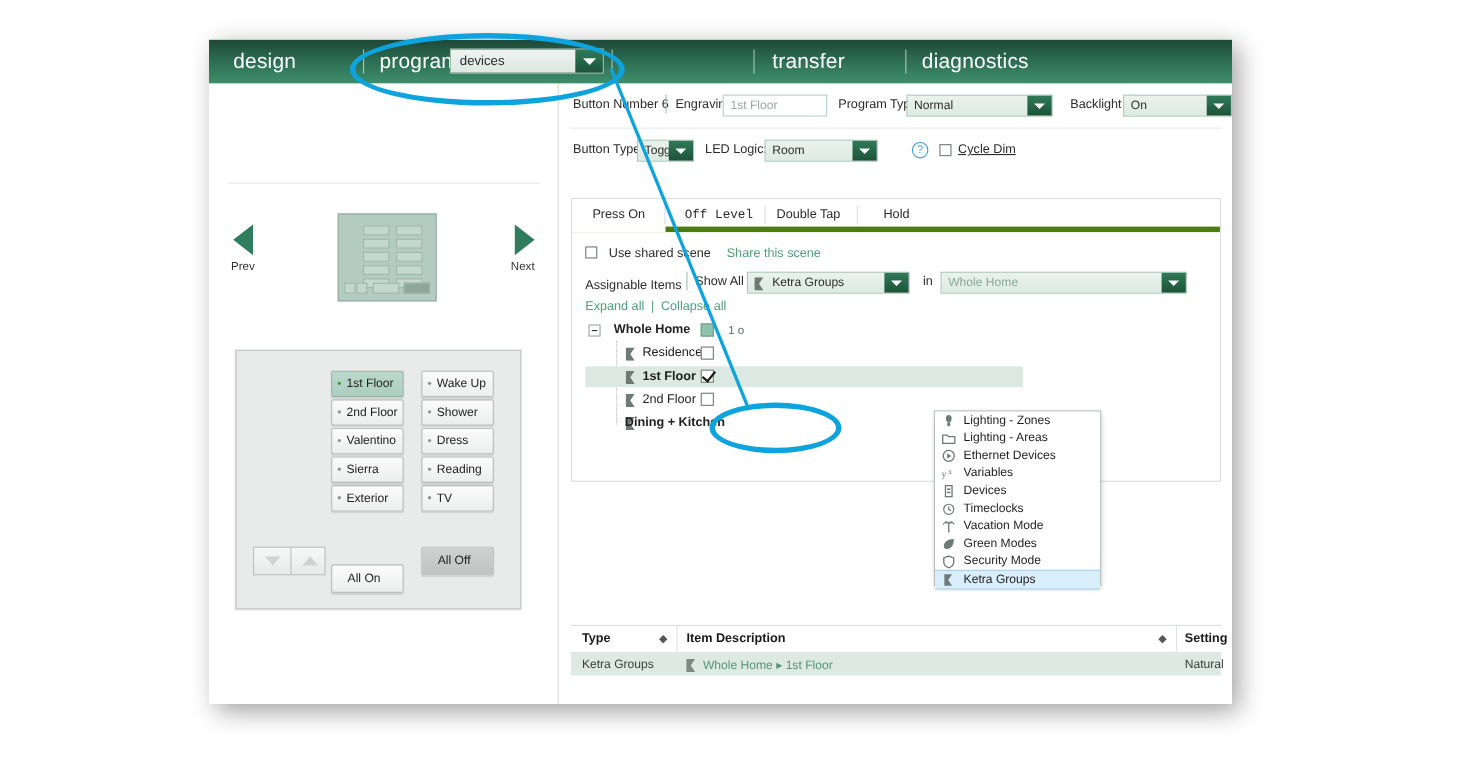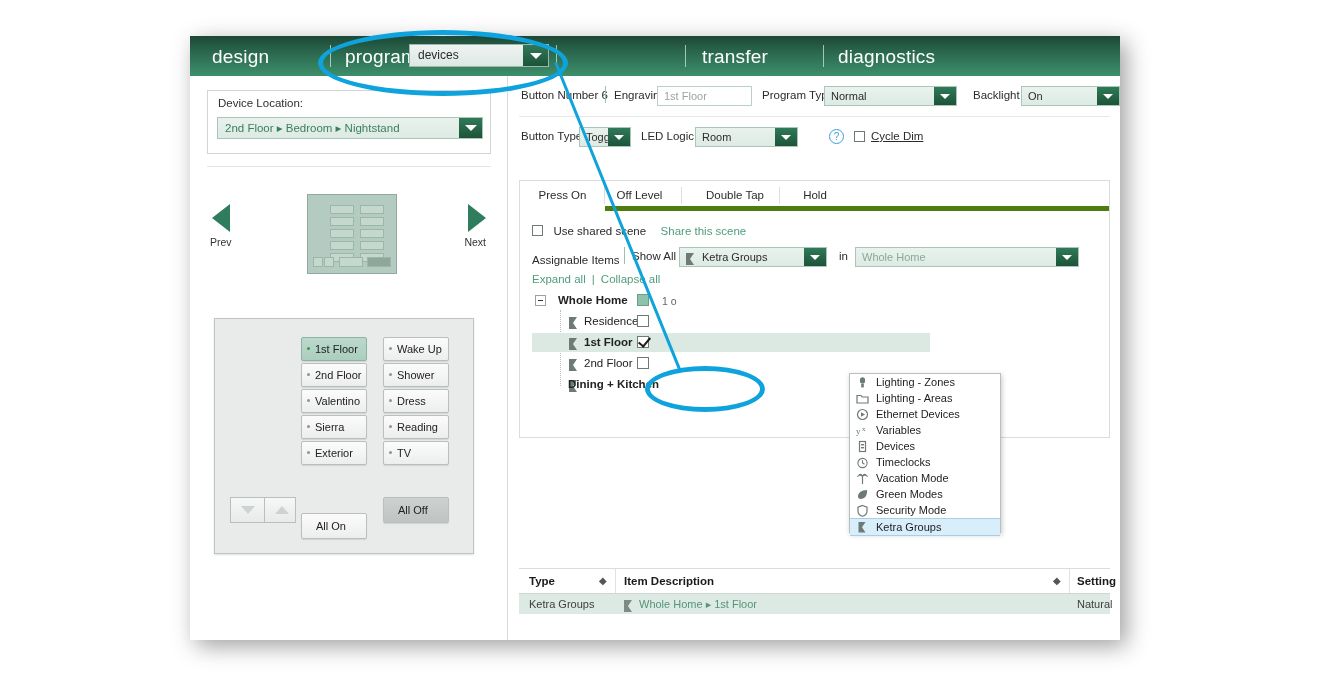--- a/index.html
+++ b/index.html
@@ -221,29 +221,20 @@
       <div class="nav-item" style="left:378px;margin-top:38px;">activate</div>
       <div class="nav-sep" style="left:495px;"></div>
       <div class="nav-item" style="left:512px;">transfer</div>
       <div class="nav-sep" style="left:633px;"></div>
       <div class="nav-item" style="left:648px;">diagnostics</div>
     </div>
   </div>
 
   <div class="left-pane">
 
-    <div class="loc-box">
-      <div class="loc-label">Device Location:</div>
-      <div class="loc-field">
-        <span class="val">2nd Floor ▸ Bedroom ▸ Nightstand</span>
-        <span class="arrow">
-            <span class="tri"></span>
-          </span>
-      </div>
-    </div>
 
     <div class="divline"></div>
 
     <div class="prevnext">
       <div class="nav-arrow nav-prev"></div>
       <div class="nav-cap cap-prev">Prev</div>
       <div class="nav-arrow nav-next"></div>
       <div class="nav-cap cap-next">Next</div>
 
       <div class="kp-thumb">
@@ -379,21 +370,21 @@
       <div class="lbl" style="left:362px;top:6px;text-decoration:underline;">Cycle Dim</div>
     </div>
 
     <div class="card">
 
       <div class="tabs">
         <div class="tab active" style="left:0;width:85px;">
           <span>Press On</span>
           <span class="tsep"></span>
         </div>
-        <div class="tab" style="left:77px;width:85px;">
+        <div class="tab" style="left:91px;width:85px;font-family:Liberation Mono, monospace;">
           <span>Off Level</span>
           <span class="tsep"></span>
         </div>
         <div class="tab" style="left:170px;width:90px;">
           <span>Double Tap</span>
           <span class="tsep"></span>
         </div>
         <div class="tab" style="left:260px;width:70px;">
           <span>Hold</span>
         </div>

